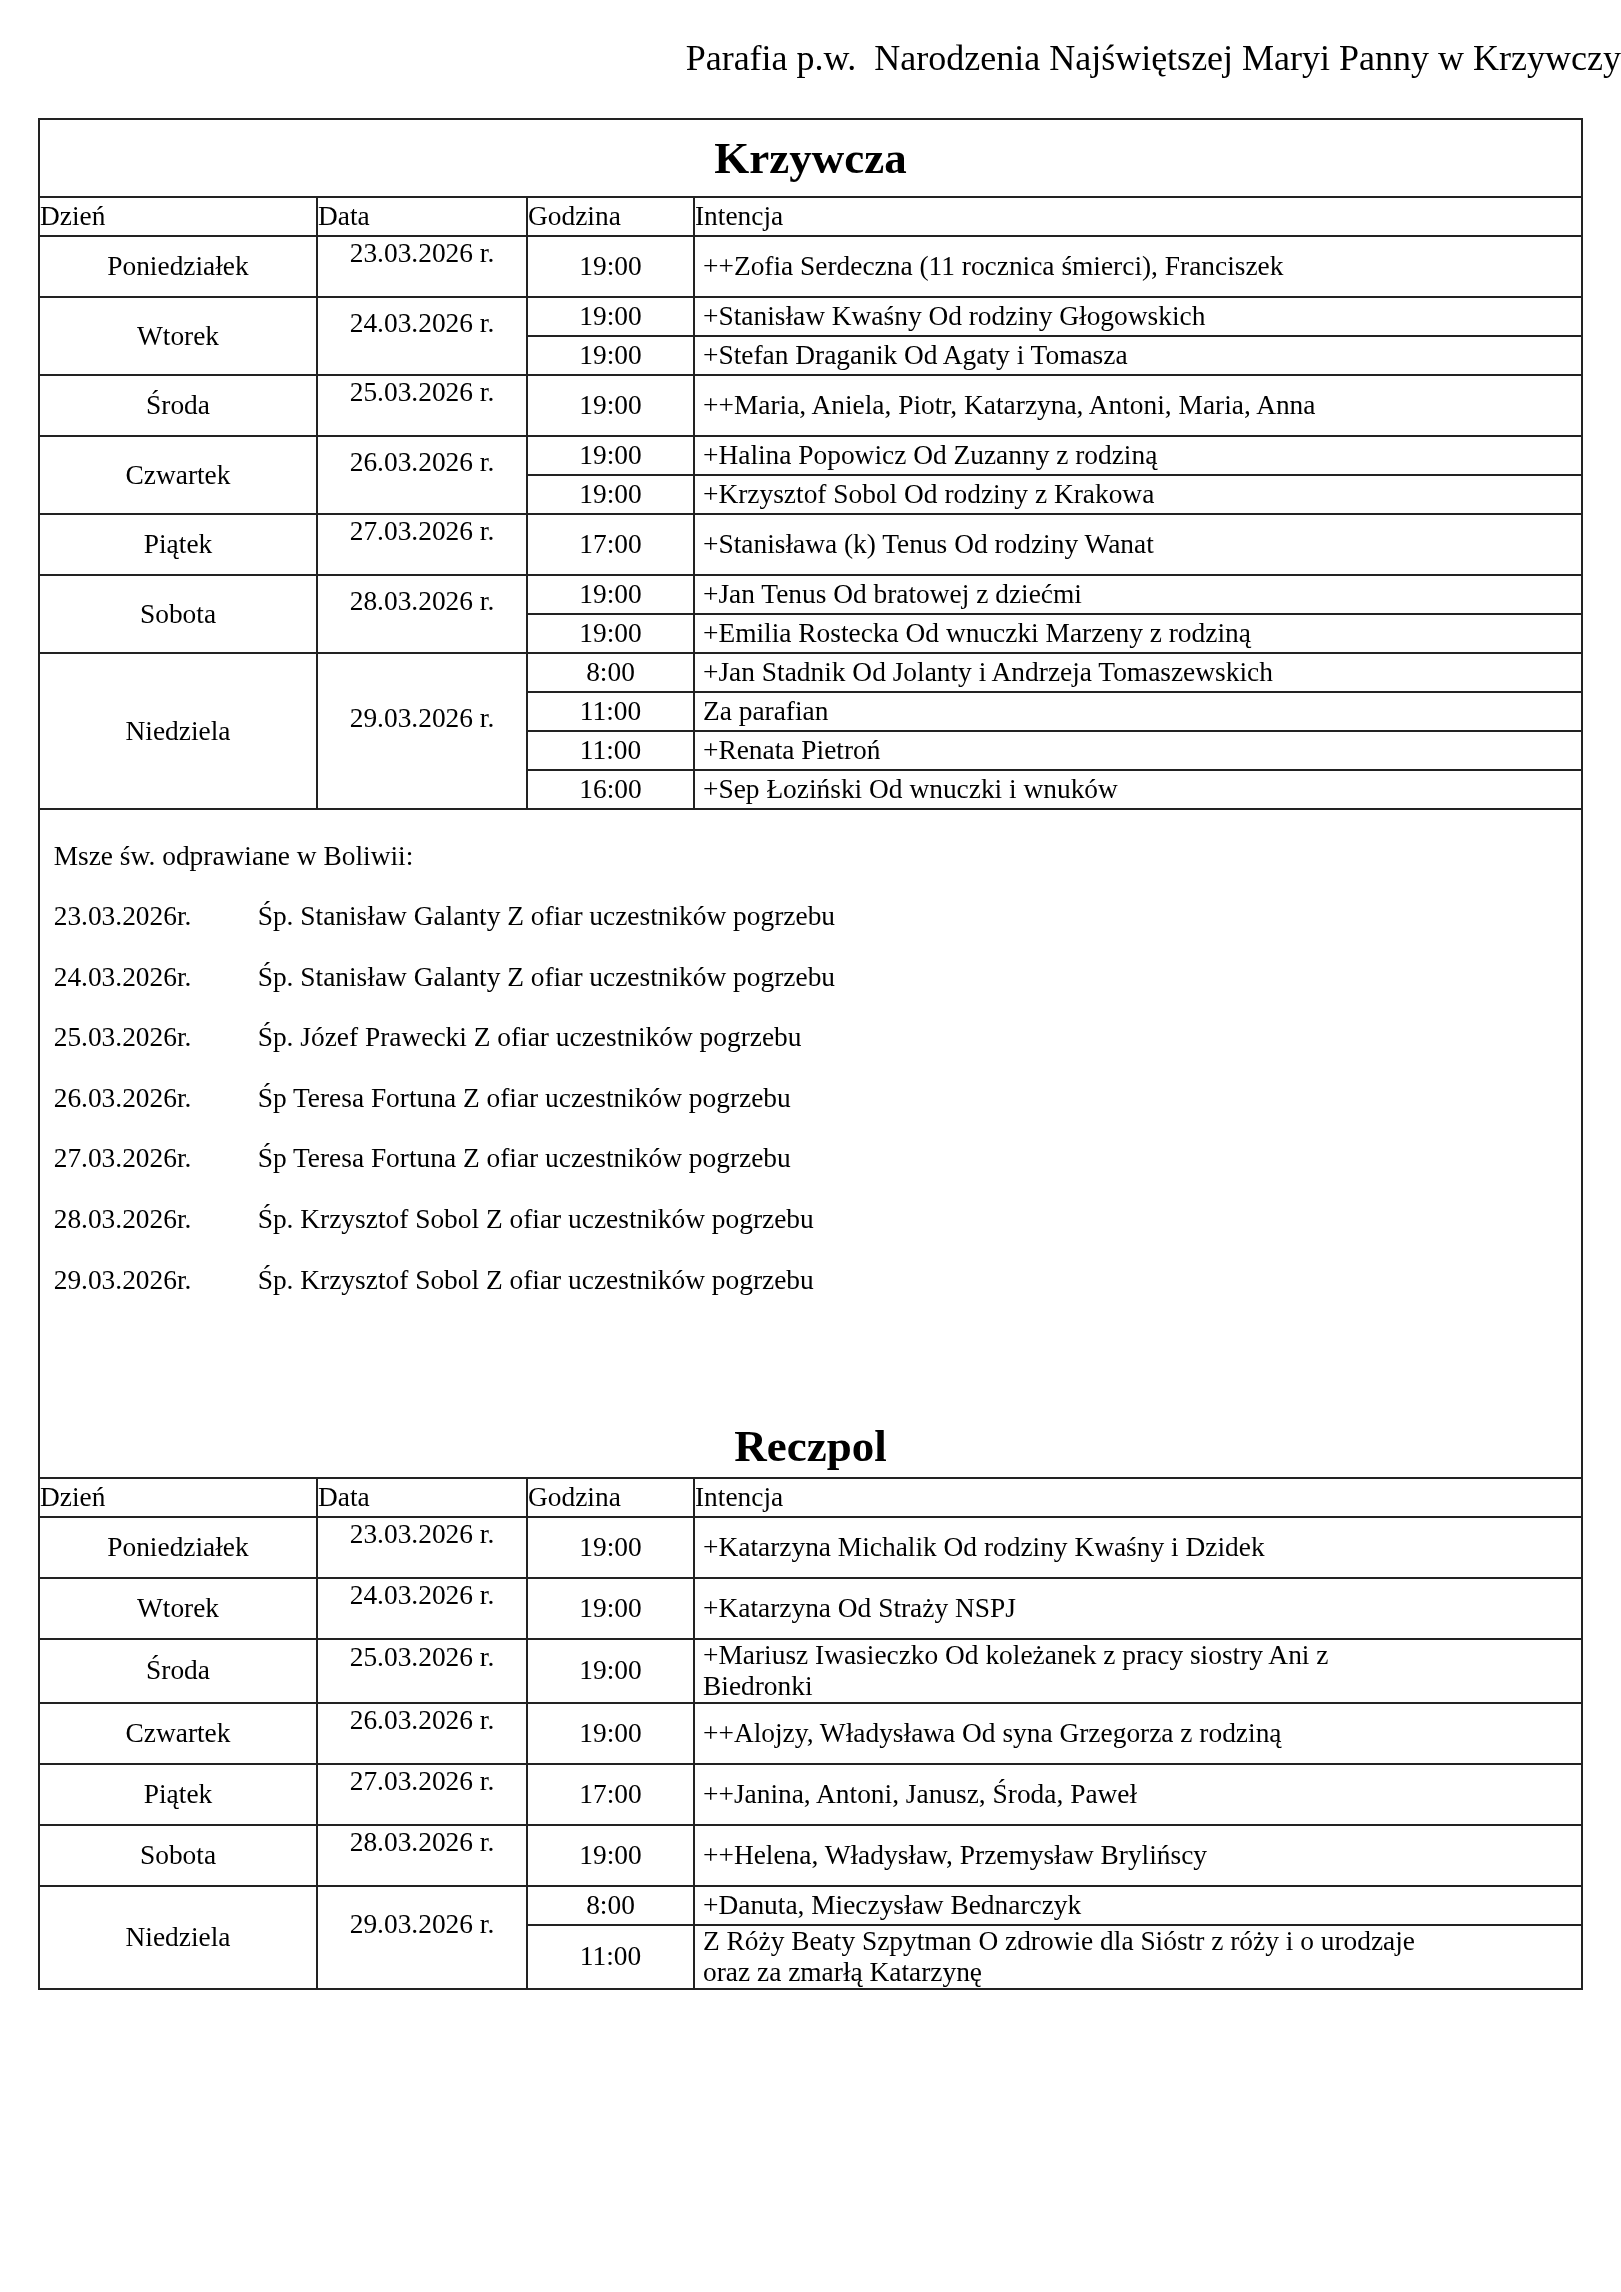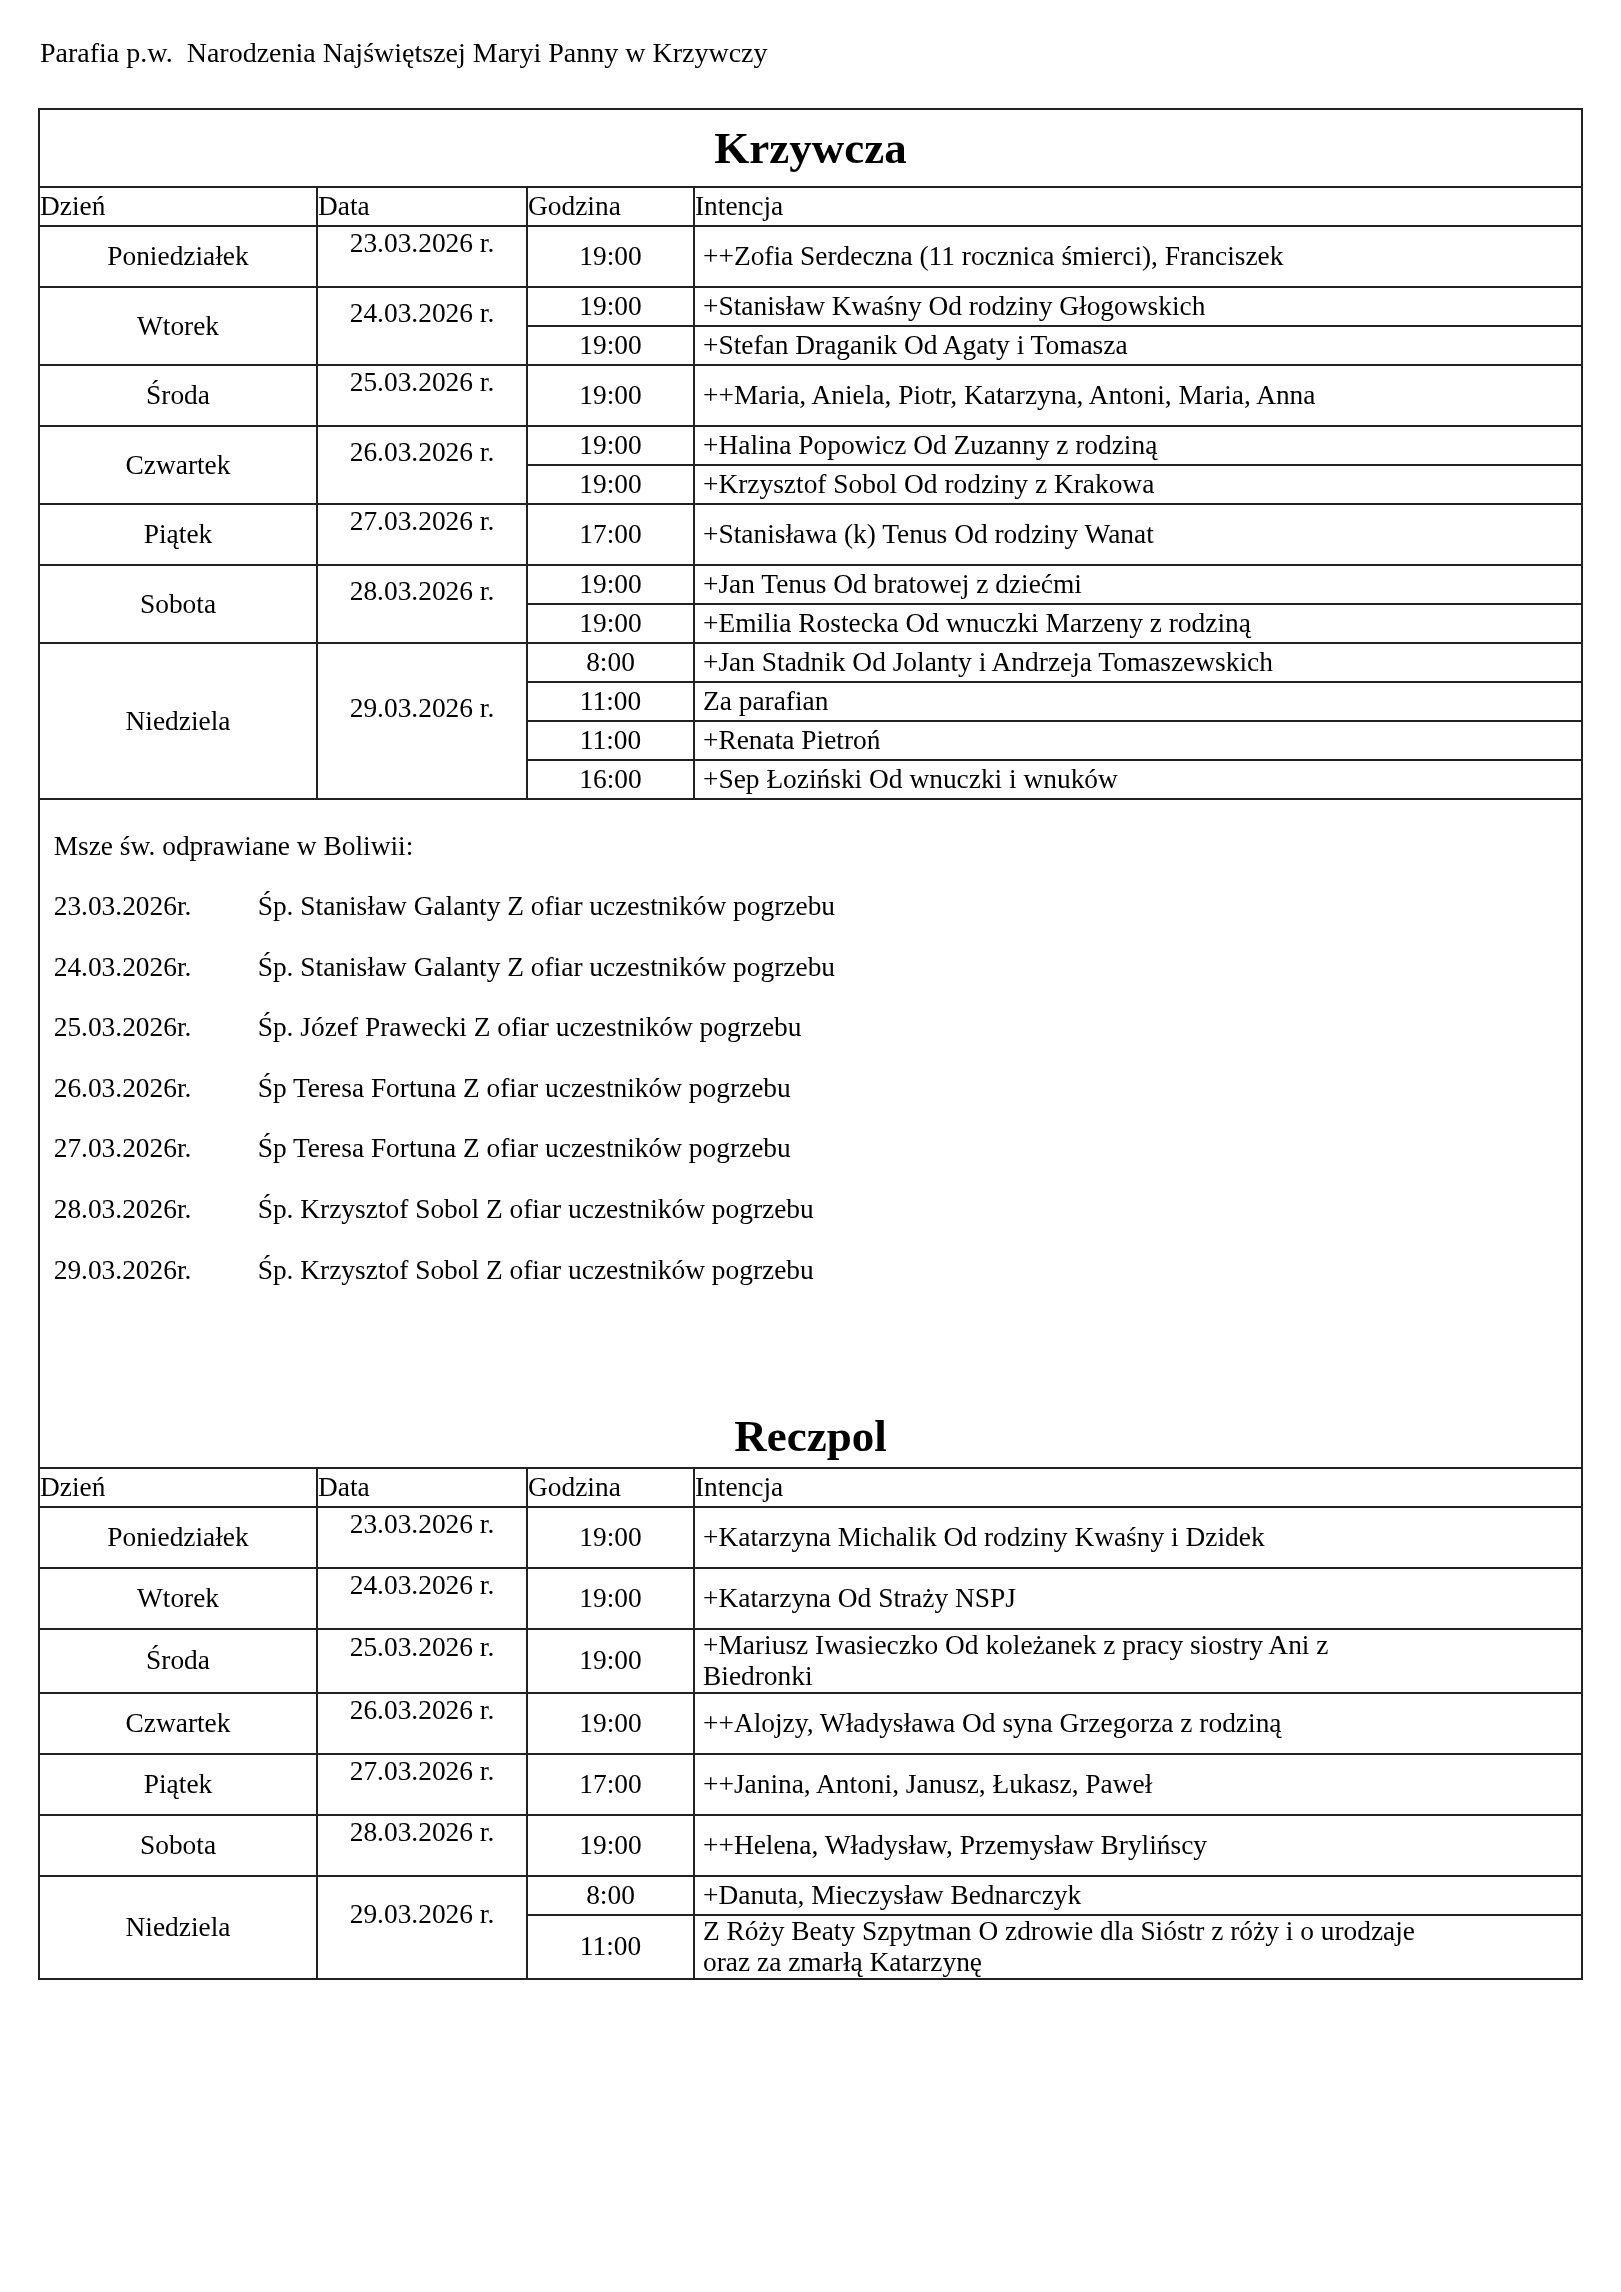--- a/index.html
+++ b/index.html
@@ -8,24 +8,23 @@
     width:1621px;
     height:2293px;
     background:#ffffff;
     margin:0 auto;
     font-family:"Liberation Serif", serif;
     color:#000;
     overflow:hidden;
   }
   .doc-header{
     padding-top:37px;
-    text-align:left;
-    font-size:28px;
+    text-align:right;
+    font-size:36px;
     white-space:pre-wrap;
-    margin-left:40px;
   }
   table.main{
     border-collapse:collapse;
     table-layout:fixed;
     width:1543px;
     margin-left:38px;
     margin-top:39px;
     border:2.9px solid #222;
   }
   td{
@@ -211,21 +210,21 @@
         <tr class="single group-end">
           <td class="day" rowspan="1">Czwartek</td>
           <td class="date" rowspan="1"><span class="date-inner">26.03.2026 r.</span></td>
           <td class="time">19:00</td>
           <td class="intent">++Alojzy, Władysława Od syna Grzegorza z rodziną</td>
         </tr>
         <tr class="single group-end">
           <td class="day" rowspan="1">Piątek</td>
           <td class="date" rowspan="1"><span class="date-inner">27.03.2026 r.</span></td>
           <td class="time">17:00</td>
-          <td class="intent">++Janina, Antoni, Janusz, Łukasz, Paweł</td>
+          <td class="intent">++Janina, Antoni, Janusz, Środa, Paweł</td>
         </tr>
         <tr class="single group-end">
           <td class="day" rowspan="1">Sobota</td>
           <td class="date" rowspan="1"><span class="date-inner">28.03.2026 r.</span></td>
           <td class="time">19:00</td>
           <td class="intent">++Helena, Władysław, Przemysław Brylińscy</td>
         </tr>
         <tr class="multi">
           <td class="day" rowspan="2">Niedziela</td>
           <td class="date" rowspan="2"><span class="date-inner">29.03.2026 r.</span></td>

